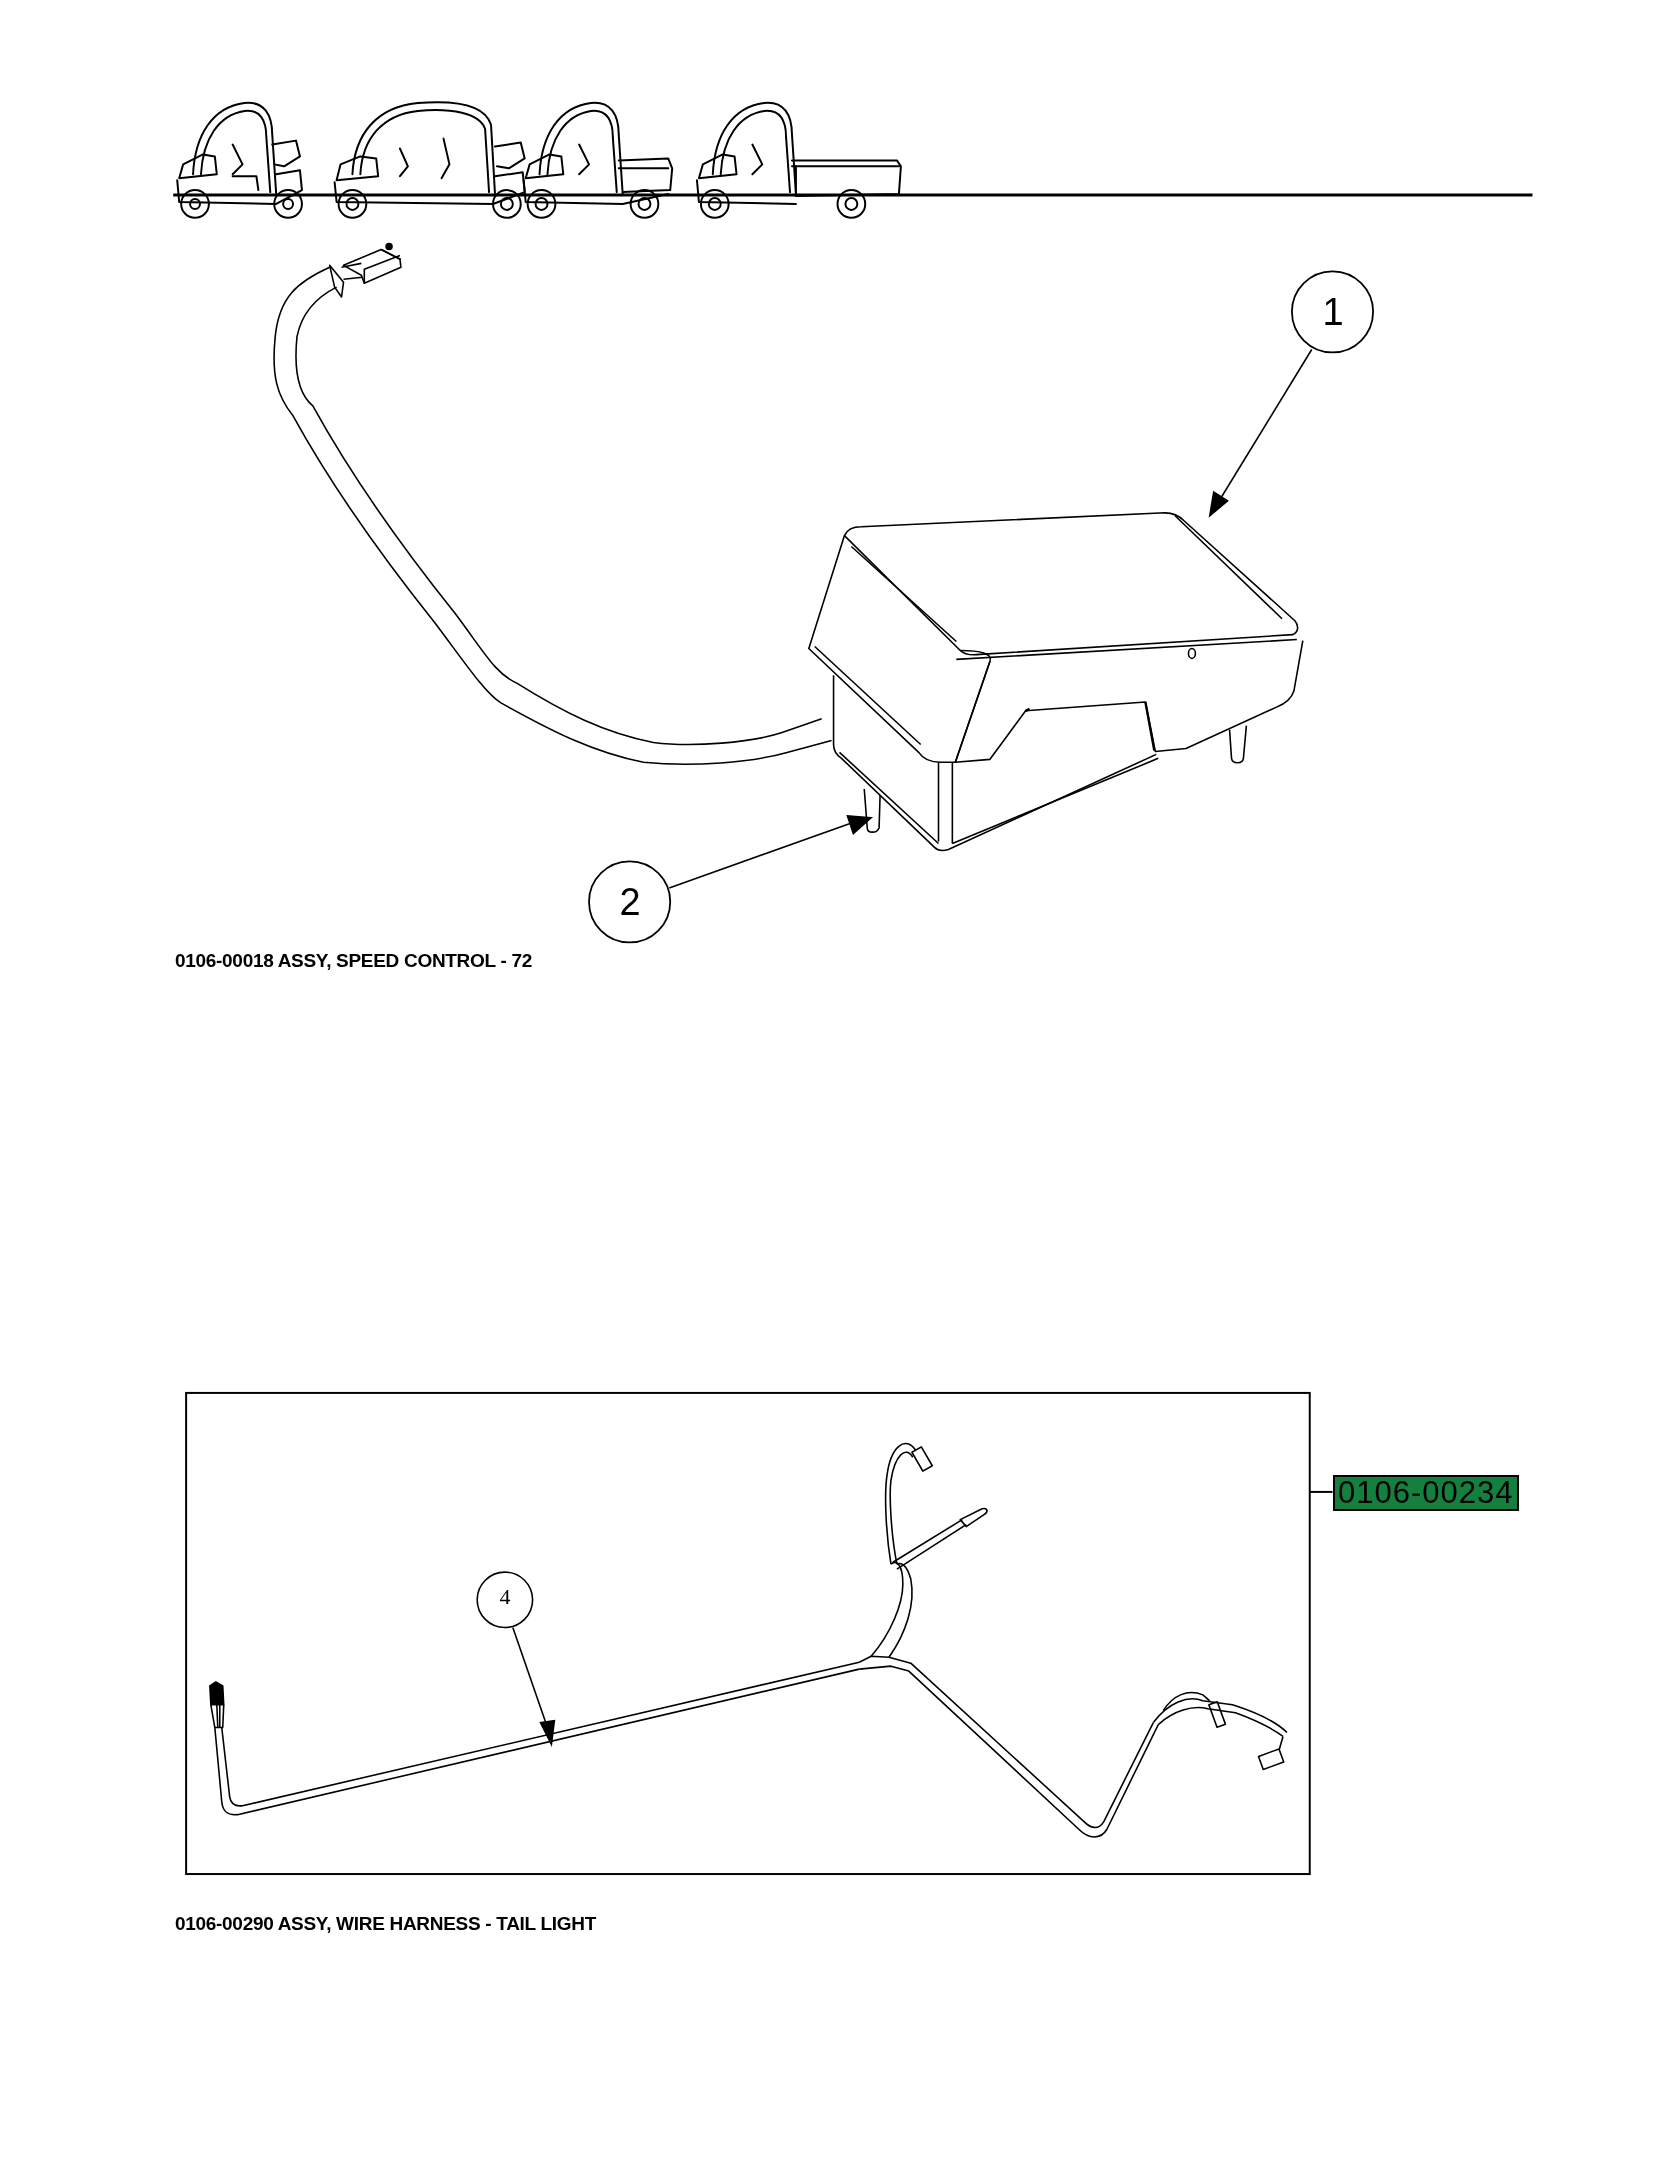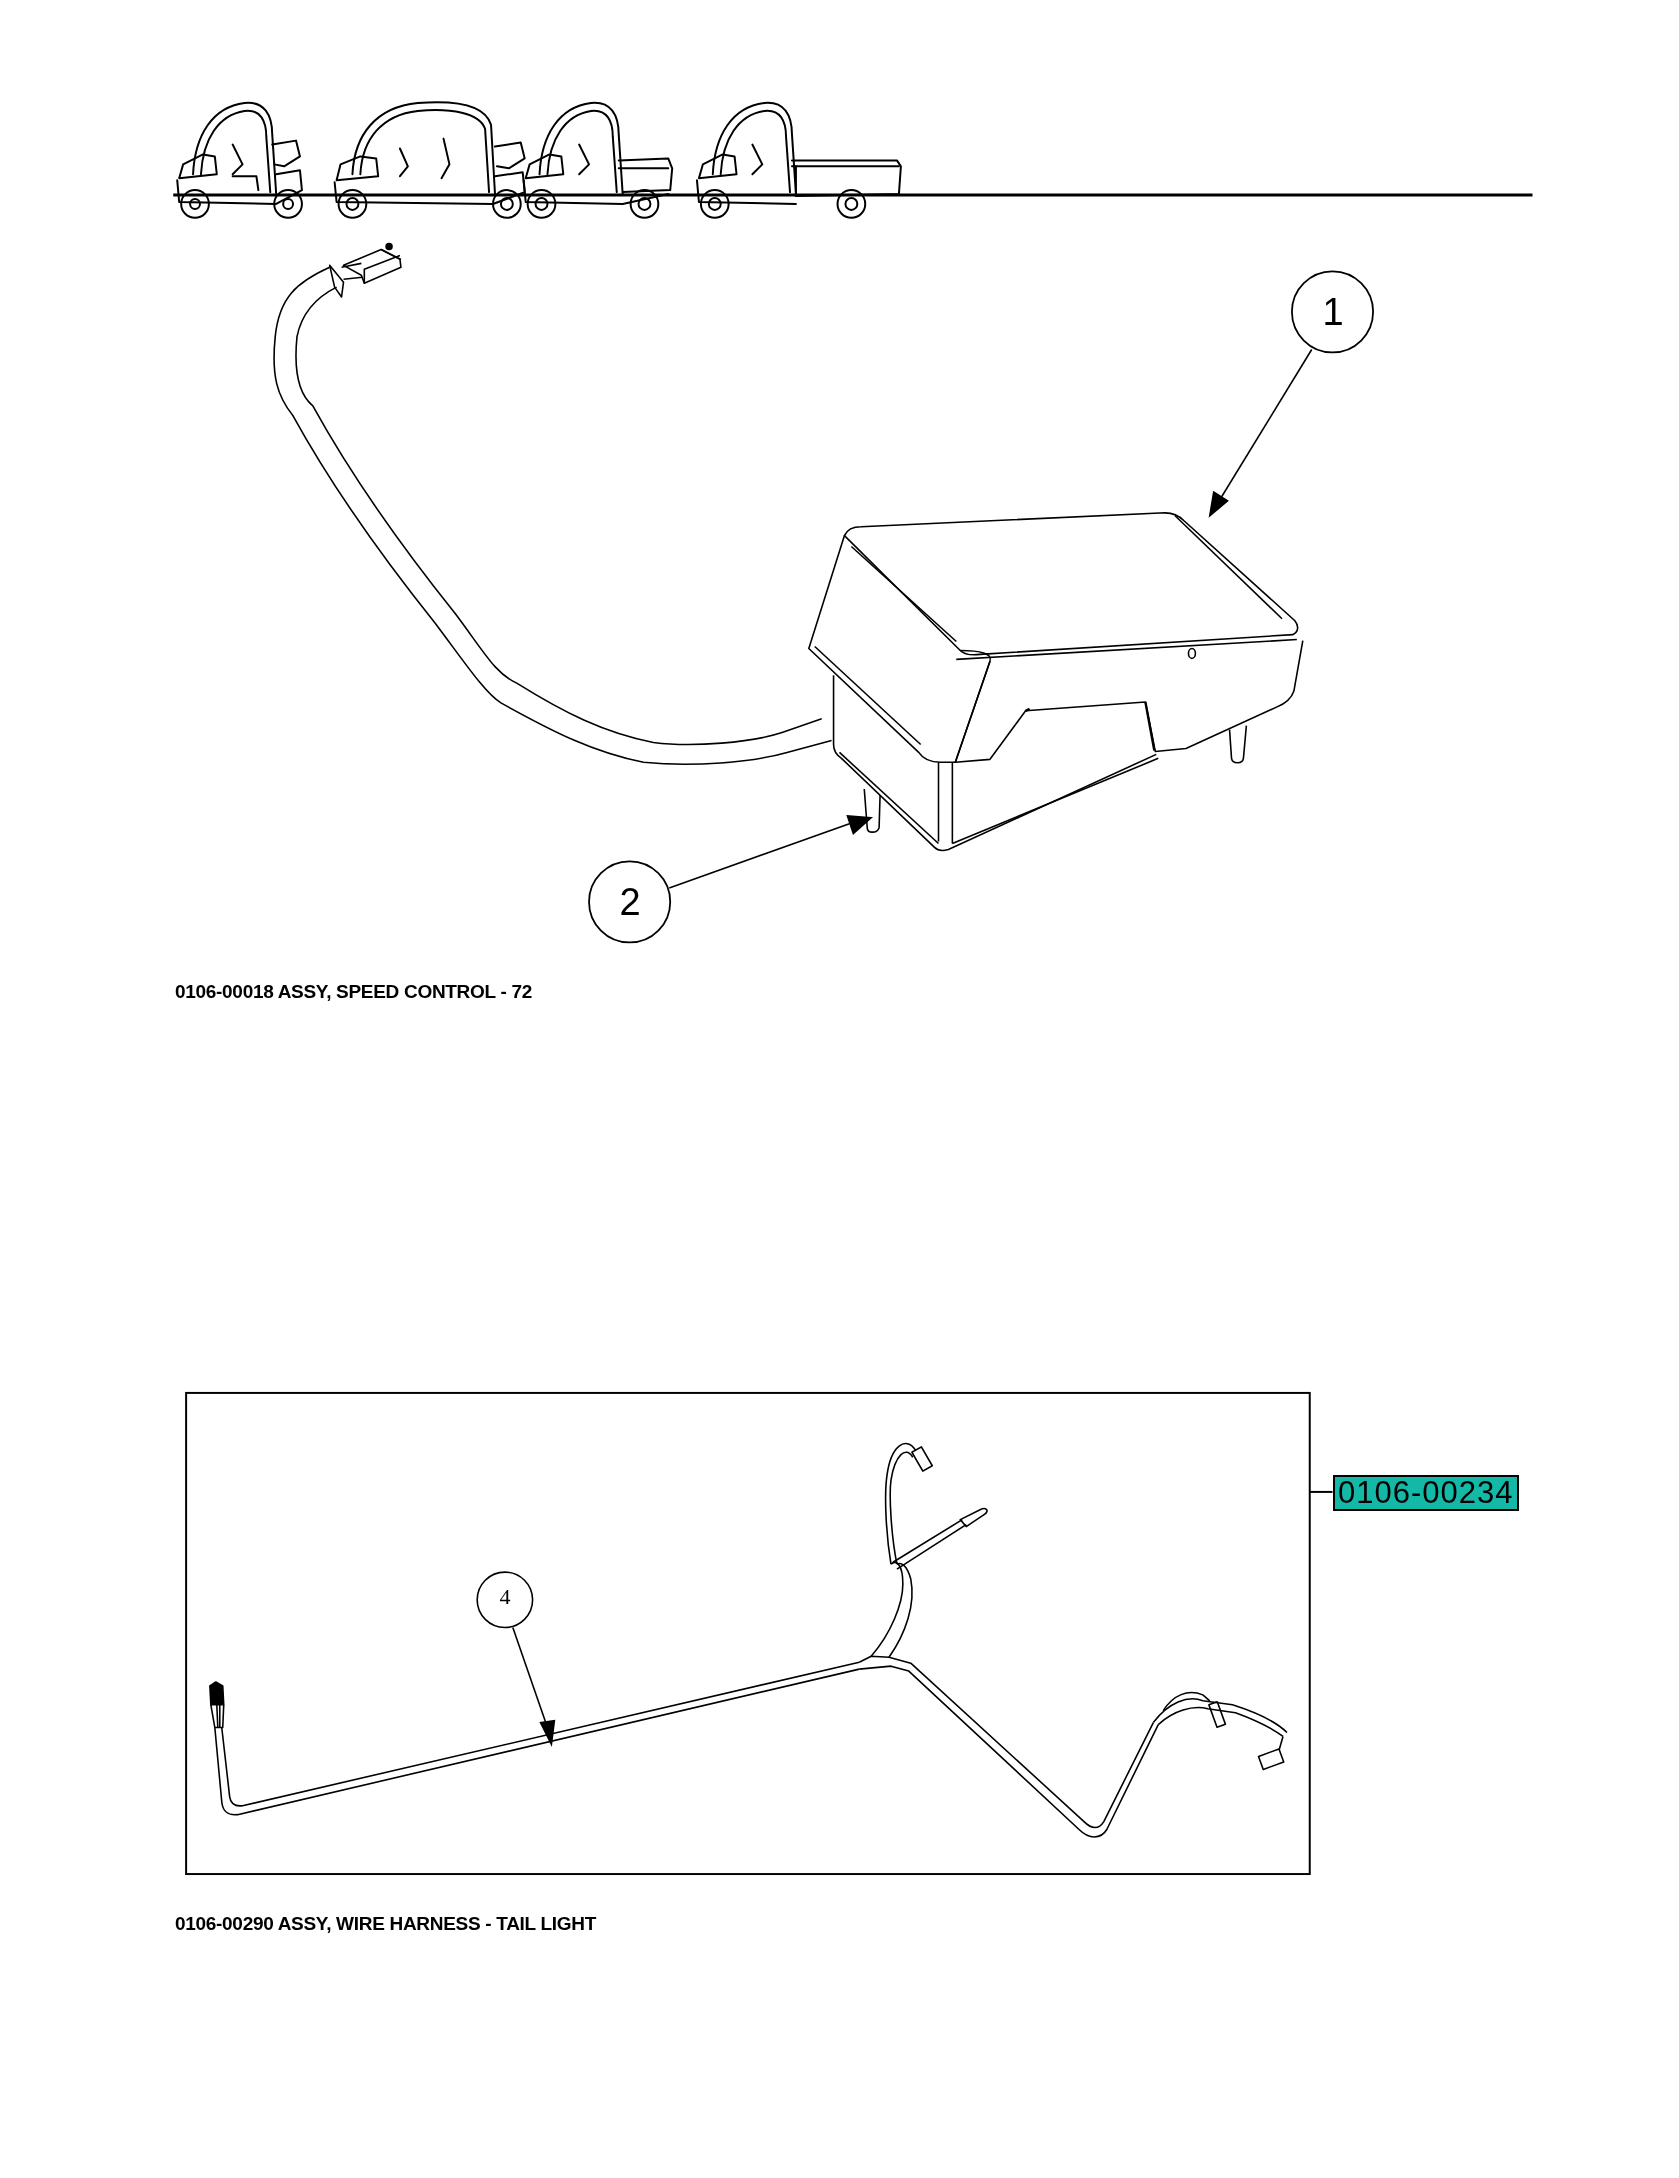--- a/index.html
+++ b/index.html
@@ -21,21 +21,21 @@
       text-align: center;
     }
     .partbox {
       position: absolute;
       border: 2px solid #000;
       font-family: "Liberation Sans", sans-serif;
       font-size: 31px;
       line-height: 32px;
       padding: 0 3px;
       color: #000;
-      background: #14b8a6;
+      background: #15803d;
       letter-spacing: 1px;
     }
   </style>
 </head>
 <body>
 
 <svg class="canvas" width="1679" height="2178" viewBox="0 0 1696 2200">
   <g fill="none" stroke="#000" stroke-width="2" stroke-linejoin="round" stroke-linecap="round">
 
     <g transform="translate(175,96)">
@@ -187,20 +187,20 @@
   <g fill="#000" stroke="#000" stroke-width="1.6">
     <line x1="518" y1="1644" x2="553" y2="1745"></line>
     <polygon points="557,1762 546,1740 560,1738"></polygon>
   </g>
   <circle cx="510" cy="1616" r="28" fill="none" stroke="#000" stroke-width="1.6"></circle>
 </svg>
 
 <div class="callout-num" style="left:1313px; top:287px; width:40px; font-size:38px; line-height:50px;">1</div>
 <div class="callout-num" style="left:610px; top:877px; width:40px; font-size:38px; line-height:50px;">2</div>
 
-<div class="caption" style="left:175px; top:950px;margin-top:31px;">0106-00018  ASSY, SPEED CONTROL - 72</div>
+<div class="caption" style="left:175px; top:950px;">0106-00018  ASSY, SPEED CONTROL - 72</div>
 
 <div class="partbox" style="left:1333px; top:1475px;">0106-00234</div>
 
 <div class="callout-num" style="left:490px; top:1582px; width:30px; font-size:22px; line-height:30px; font-family:'Liberation Serif', serif;">4</div>
 
 <div class="caption" style="left:175px; top:1913px;">0106-00290 ASSY, WIRE HARNESS - TAIL LIGHT</div>
 
 
 </body></html>

